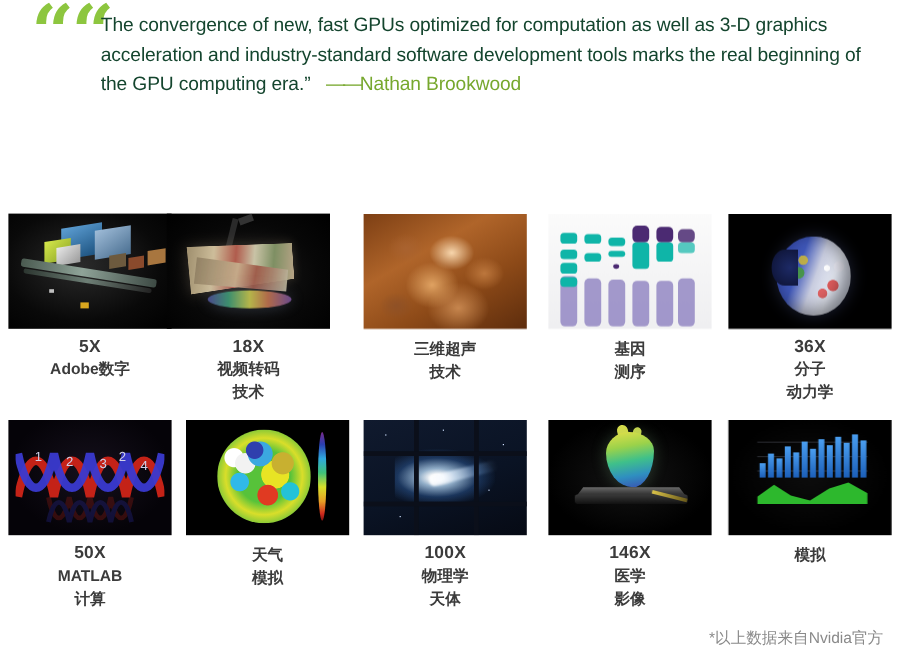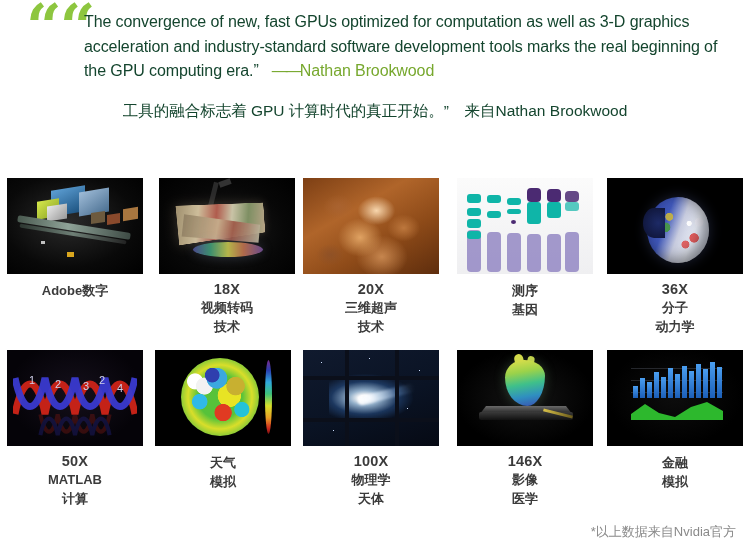--- a/index.html
+++ b/index.html
@@ -310,21 +310,20 @@
 
 <div class="quote-block">
   <div class="quote-mark">““</div>
   <div class="quote-text">
     <span>The convergence of new, fast GPUs optimized for computation as well as 3-D graphics acceleration and industry-standard software development tools marks the real beginning of the GPU computing era.”</span>
     <span class="quote-attrib">&nbsp;&nbsp;<span class="dash">——</span><span>Nathan Brookwood</span></span>
   </div>
 </div>
 
 <div class="cn-block">
-  <div class="cn-line">工具的融合标志着 GPU 计算时代的真正开始。”　来自Nathan Brookwood</div>
 </div>
 
 <div class="grid">
 
   <div class="row">
 
     <div class="cell" style="left:4px">
       <div class="thumb art-adobe">
         <div class="p p1"></div>
           <div class="p p2"></div>
@@ -332,43 +331,43 @@
         <div class="p p4"></div>
           <div class="p p5"></div>
           <div class="p p6"></div>
           <div class="p p7"></div>
         <div class="bar"></div>
           <div class="bar2"></div>
         <div class="spark s1"></div>
           <div class="spark s2"></div>
       </div>
       <div class="cap">
+        <div class="cap-x">5X</div>
         <div class="cap-l">Adobe数字</div>
       </div>
     </div>
 
-    <div class="cell" style="left:156px">
+    <div class="cell" style="left:136px">
       <div class="thumb art-video">
         <div class="arm"></div>
           <div class="arm2"></div>
         <div class="ribbon"></div>
           <div class="ribbon2"></div>
         <div class="disc"></div>
       </div>
       <div class="cap">
         <div class="cap-x">18X</div>
         <div class="cap-l">视频转码</div>
         <div class="cap-l">技术</div>
       </div>
     </div>
 
     <div class="cell" style="left:300px">
       <div class="thumb art-ultra"></div>
       <div class="cap">
-        <div class="cap-x">20X</div>
         <div class="cap-l">三维超声</div>
         <div class="cap-l">技术</div>
       </div>
     </div>
 
     <div class="cell" style="left:454px">
       <div class="thumb art-gene">
         <div class="lane" style="left:10px">
           <div class="pur" style="top:52px;height:42px"></div>
           <div class="tea" style="top:16px;height:9px"></div>
@@ -397,22 +396,22 @@
           <div class="dpur" style="top:11px;height:13px"></div>
           <div class="tea" style="top:24px;height:16px"></div>
         </div>
         <div class="lane" style="left:108px">
           <div class="pur" style="top:54px;height:40px"></div>
           <div class="dpur" style="top:13px;height:11px;opacity:.85"></div>
           <div class="tea" style="top:24px;height:9px;opacity:.7"></div>
         </div>
       </div>
       <div class="cap">
+        <div class="cap-l">基因</div>
         <div class="cap-l">测序</div>
-        <div class="cap-l">基因</div>
       </div>
     </div>
 
     <div class="cell" style="left:604px">
       <div class="thumb art-mol">
         <div class="cap"></div>
           <div class="bite"></div>
       </div>
       <div class="cap">
         <div class="cap-x">36X</div>
@@ -487,22 +486,22 @@
       <div class="thumb art-med">
         <div class="aorta"></div>
           <div class="aorta2"></div>
         <div class="heart"></div>
         <div class="laptop"></div>
         <div class="base"></div>
         <div class="pen"></div>
       </div>
       <div class="cap">
         <div class="cap-x">146X</div>
+        <div class="cap-l">医学</div>
         <div class="cap-l">影像</div>
-        <div class="cap-l">医学</div>
       </div>
     </div>
 
     <div class="cell" style="left:604px">
       <div class="thumb art-fin">
         <div class="panel">
           <div class="grid-l" style="top:6px"></div>
           <div class="grid-l" style="top:18px"></div>
           <div class="grid-l" style="top:30px"></div>
           <div class="bar" style="left:2px;height:12px"></div>
@@ -519,20 +518,19 @@
           <div class="bar" style="left:79px;height:36px"></div>
           <div class="bar" style="left:86px;height:31px"></div>
           <div class="area">
             <svg width="92" height="22" viewBox="0 0 92 22">
               <path d="M0 16 L14 6 L28 15 L44 19 L60 9 L76 4 L92 13 L92 22 L0 22 Z" fill="#2db82d"></path>
             </svg>
           </div>
         </div>
       </div>
       <div class="cap">
-        <div class="cap-l">金融</div>
         <div class="cap-l">模拟</div>
       </div>
     </div>
   </div>
 </div>
 
 <div class="footer">*以上数据来自Nvidia官方</div>
 
 </body></html>

